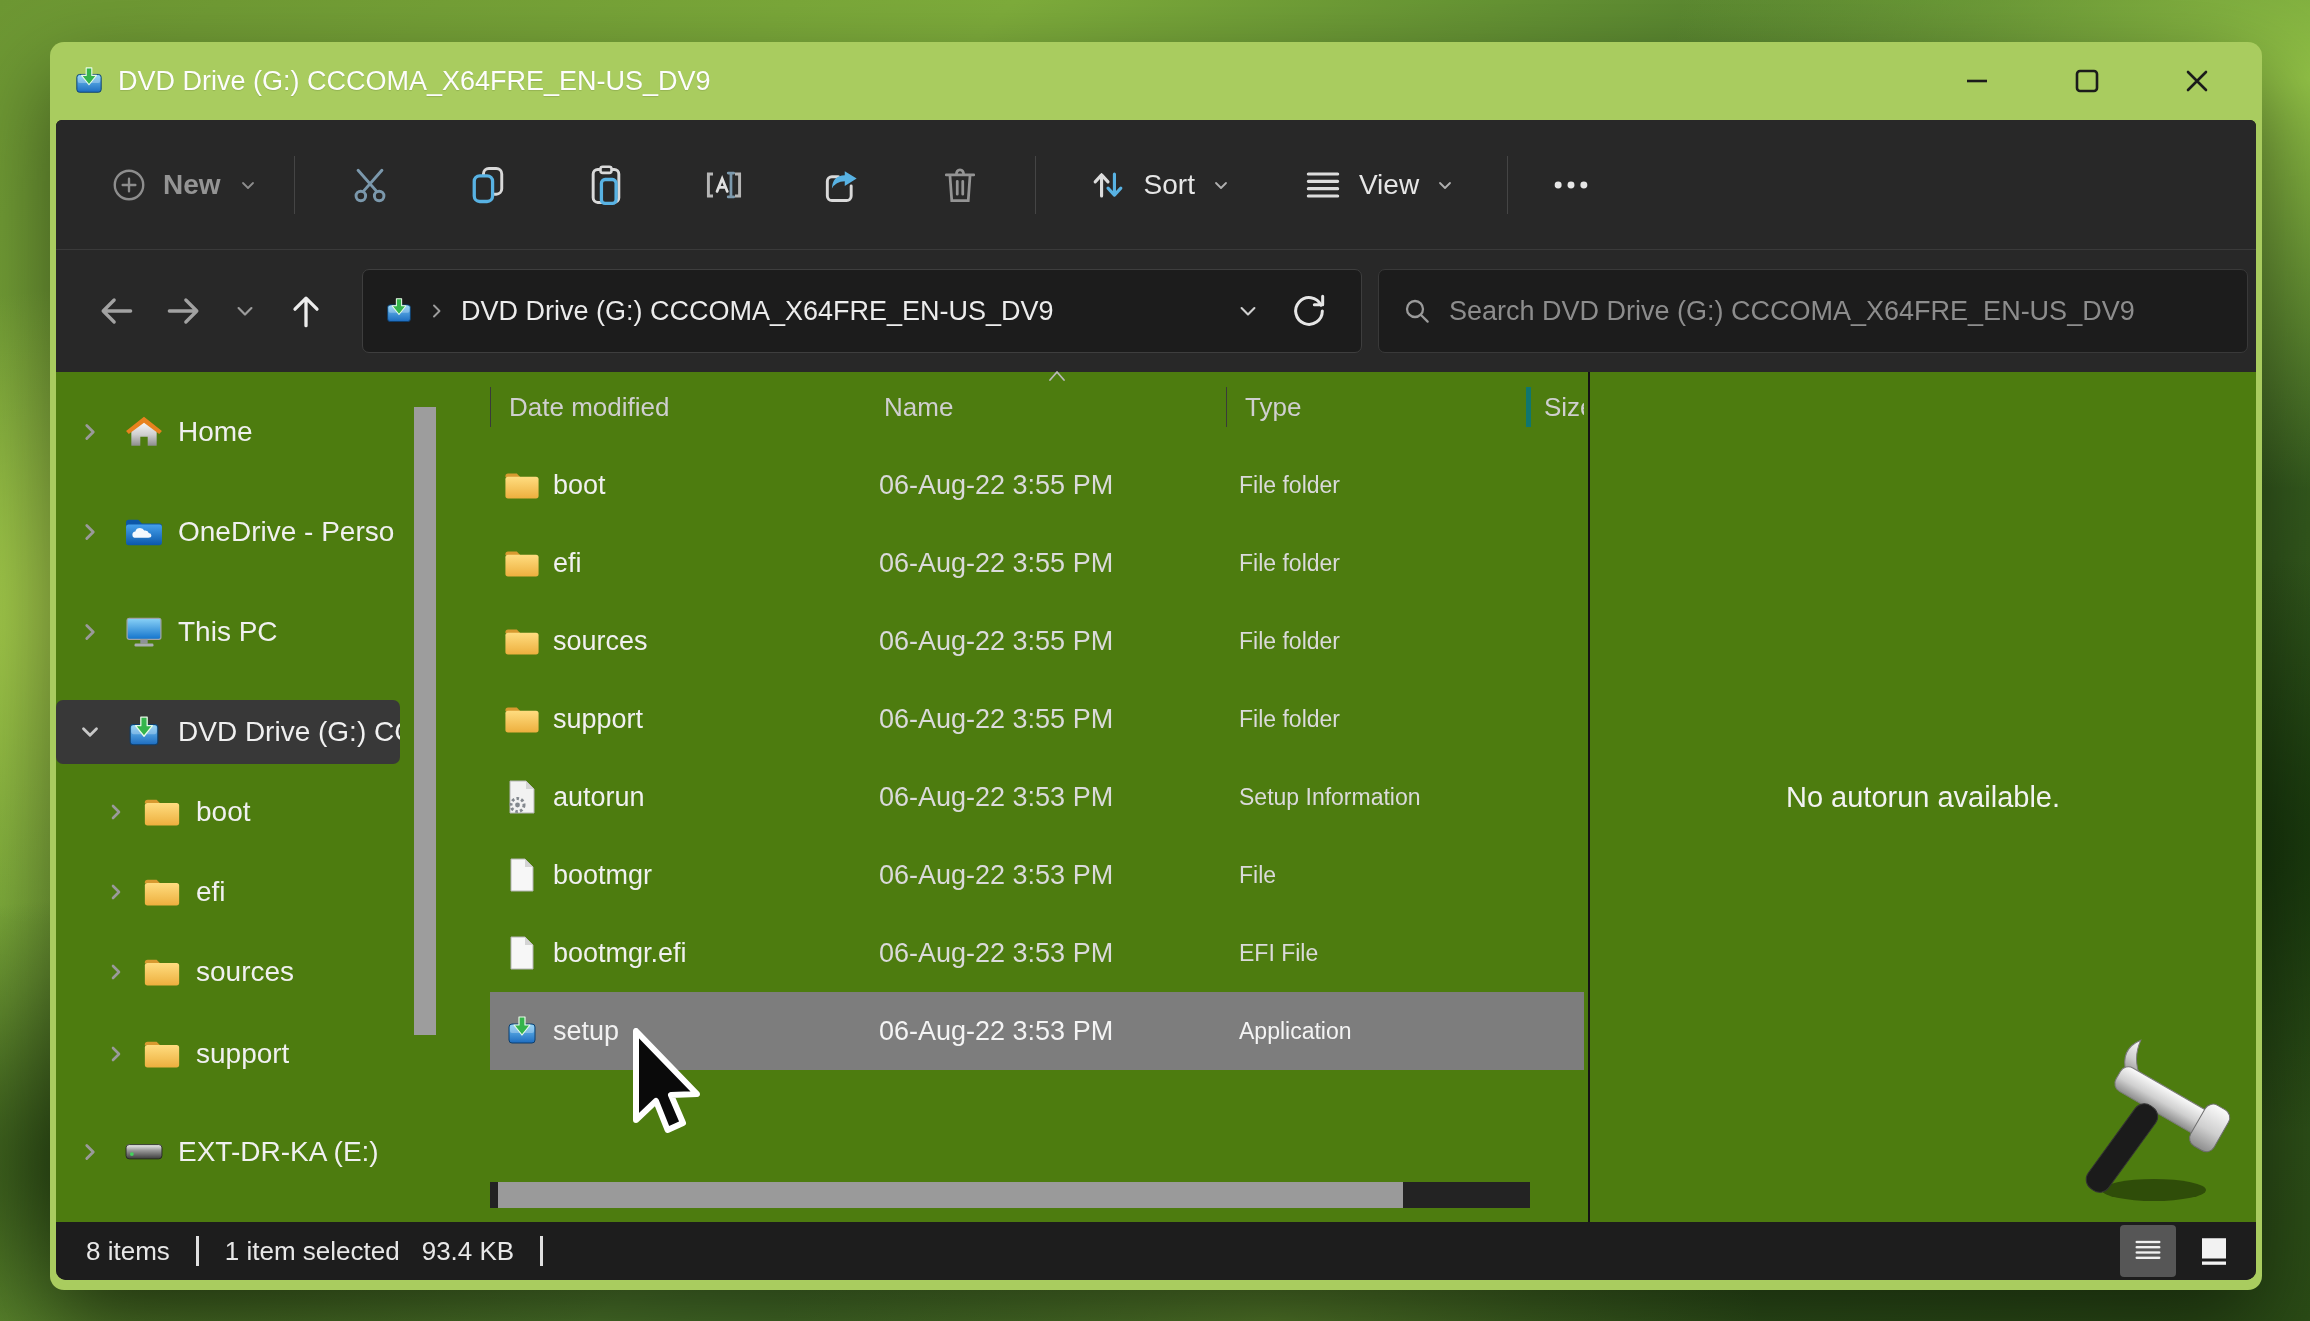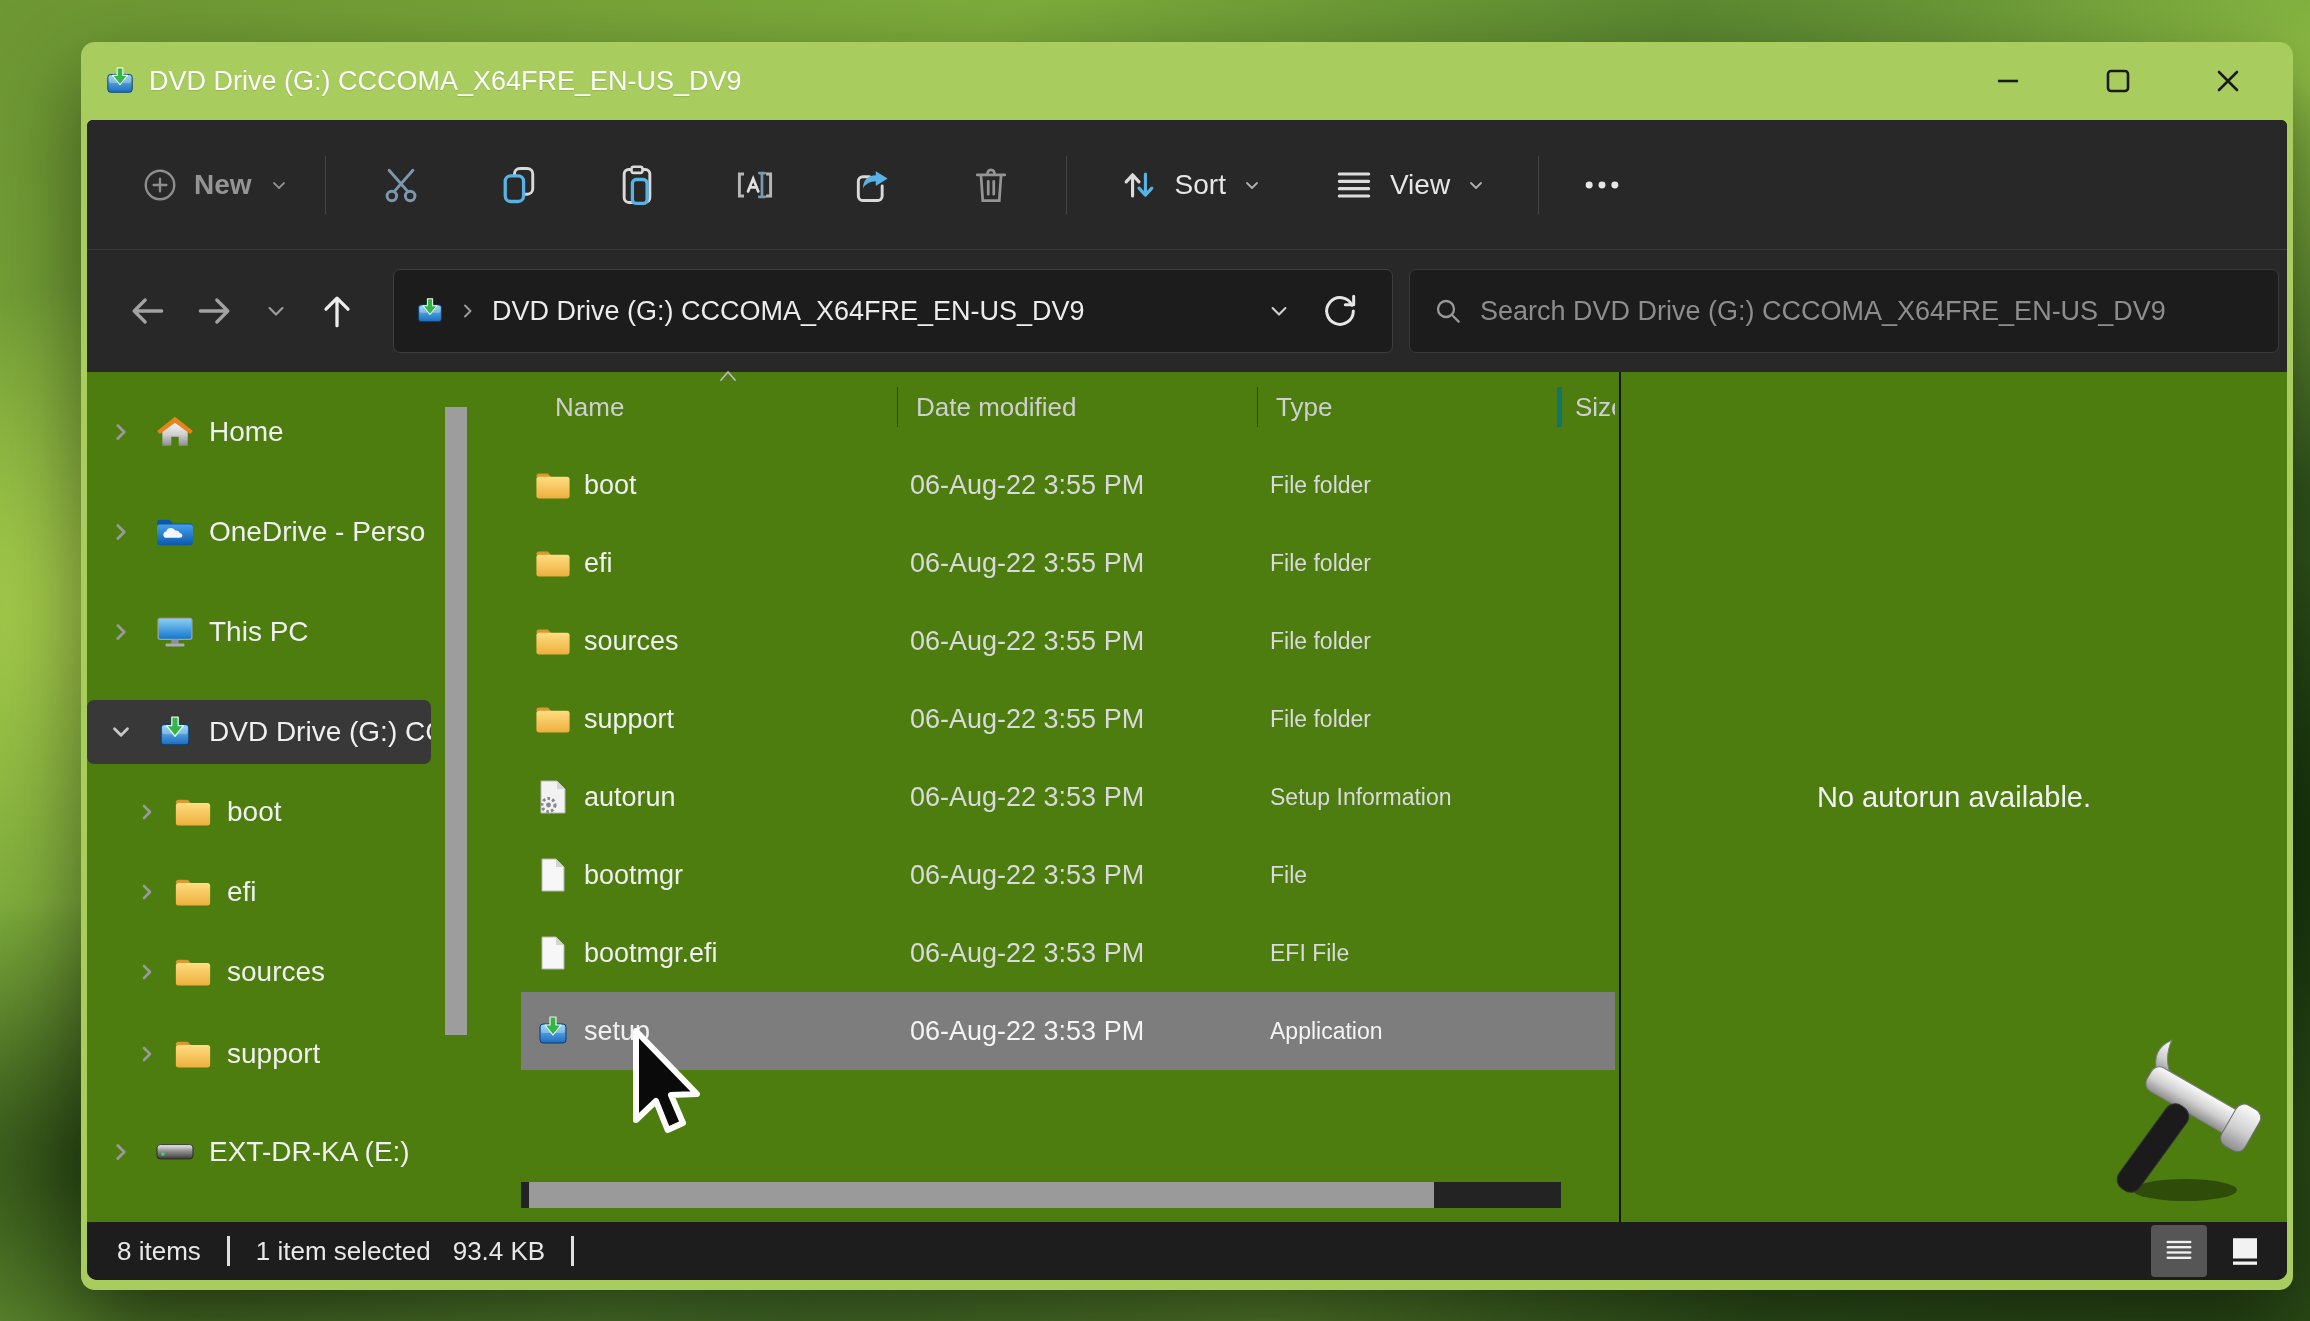--- a/index.html
+++ b/index.html
@@ -15,21 +15,20 @@
       radial-gradient(800px 380px at 6% 88%, rgba(26,54,12,.85), rgba(26,54,12,0) 70%),
       radial-gradient(700px 300px at 55% 100%, rgba(120,164,56,.5), rgba(120,164,56,0) 70%),
       linear-gradient(135deg, #6d9733 0%, #7fae3c 28%, #4d7a2c 55%, #33591d 78%, #2b4c16 100%);
   }
 
   
   .window {
     position:absolute; left:50px; top:42px; width:2212px; height:1248px;
     background:#a9cc5f; border-radius:14px; padding:0 6px 10px 6px;
     box-shadow:0 36px 90px rgba(0,0,0,.5);
-    margin-left:31px;
   }
   .titlebar { height:78px; display:flex; align-items:center; padding-left:18px; }
   .titlebar .app-ico { width:30px; height:30px; flex:0 0 auto; }
   .titlebar .title { margin-left:14px; font-size:27px; color:#fdfdfd; text-shadow:0 1px 1px rgba(0,0,0,.12); white-space:nowrap; }
   .caption-controls { margin-left:auto; display:flex; height:78px; margin-right:4px; }
   .cap-btn { width:110px; height:78px; display:flex; align-items:center; justify-content:center; cursor:default; }
 
   .window-body {
     height:1160px; background:#1d1d1d; border-radius:6px 6px 10px 10px;
     overflow:hidden; display:flex; flex-direction:column;
@@ -480,31 +479,31 @@
             <span class="lbl">EXT-DR-KA (E:)</span>
           </div>
         </div>
 
         <div class="sb-scroll">
           <div class="sb-thumb"></div>
         </div>
 
         <div class="filelist">
           <div class="fl-header">
+            <div class="hcell hc-date">
+                <span>Date modified</span>
+              </div>
             <div class="hcell hc-name">
               <span>Name</span>
               <span class="sort-asc">
                 <svg width="24" height="18" viewBox="0 0 24 18">
                     <path d="M5 13 l7 -8 7 8" fill="none" stroke="#b9b9b9" stroke-width="1.8" stroke-linecap="round" stroke-linejoin="round"></path>
                   </svg>
               </span>
             </div>
-            <div class="hcell hc-date">
-                <span>Date modified</span>
-              </div>
             <div class="hcell hc-type">
                 <span>Type</span>
               </div>
             <div class="hcell hc-size">
                 <span>Size</span>
               </div>
           </div>
 
           <div class="fl-rows">
 

